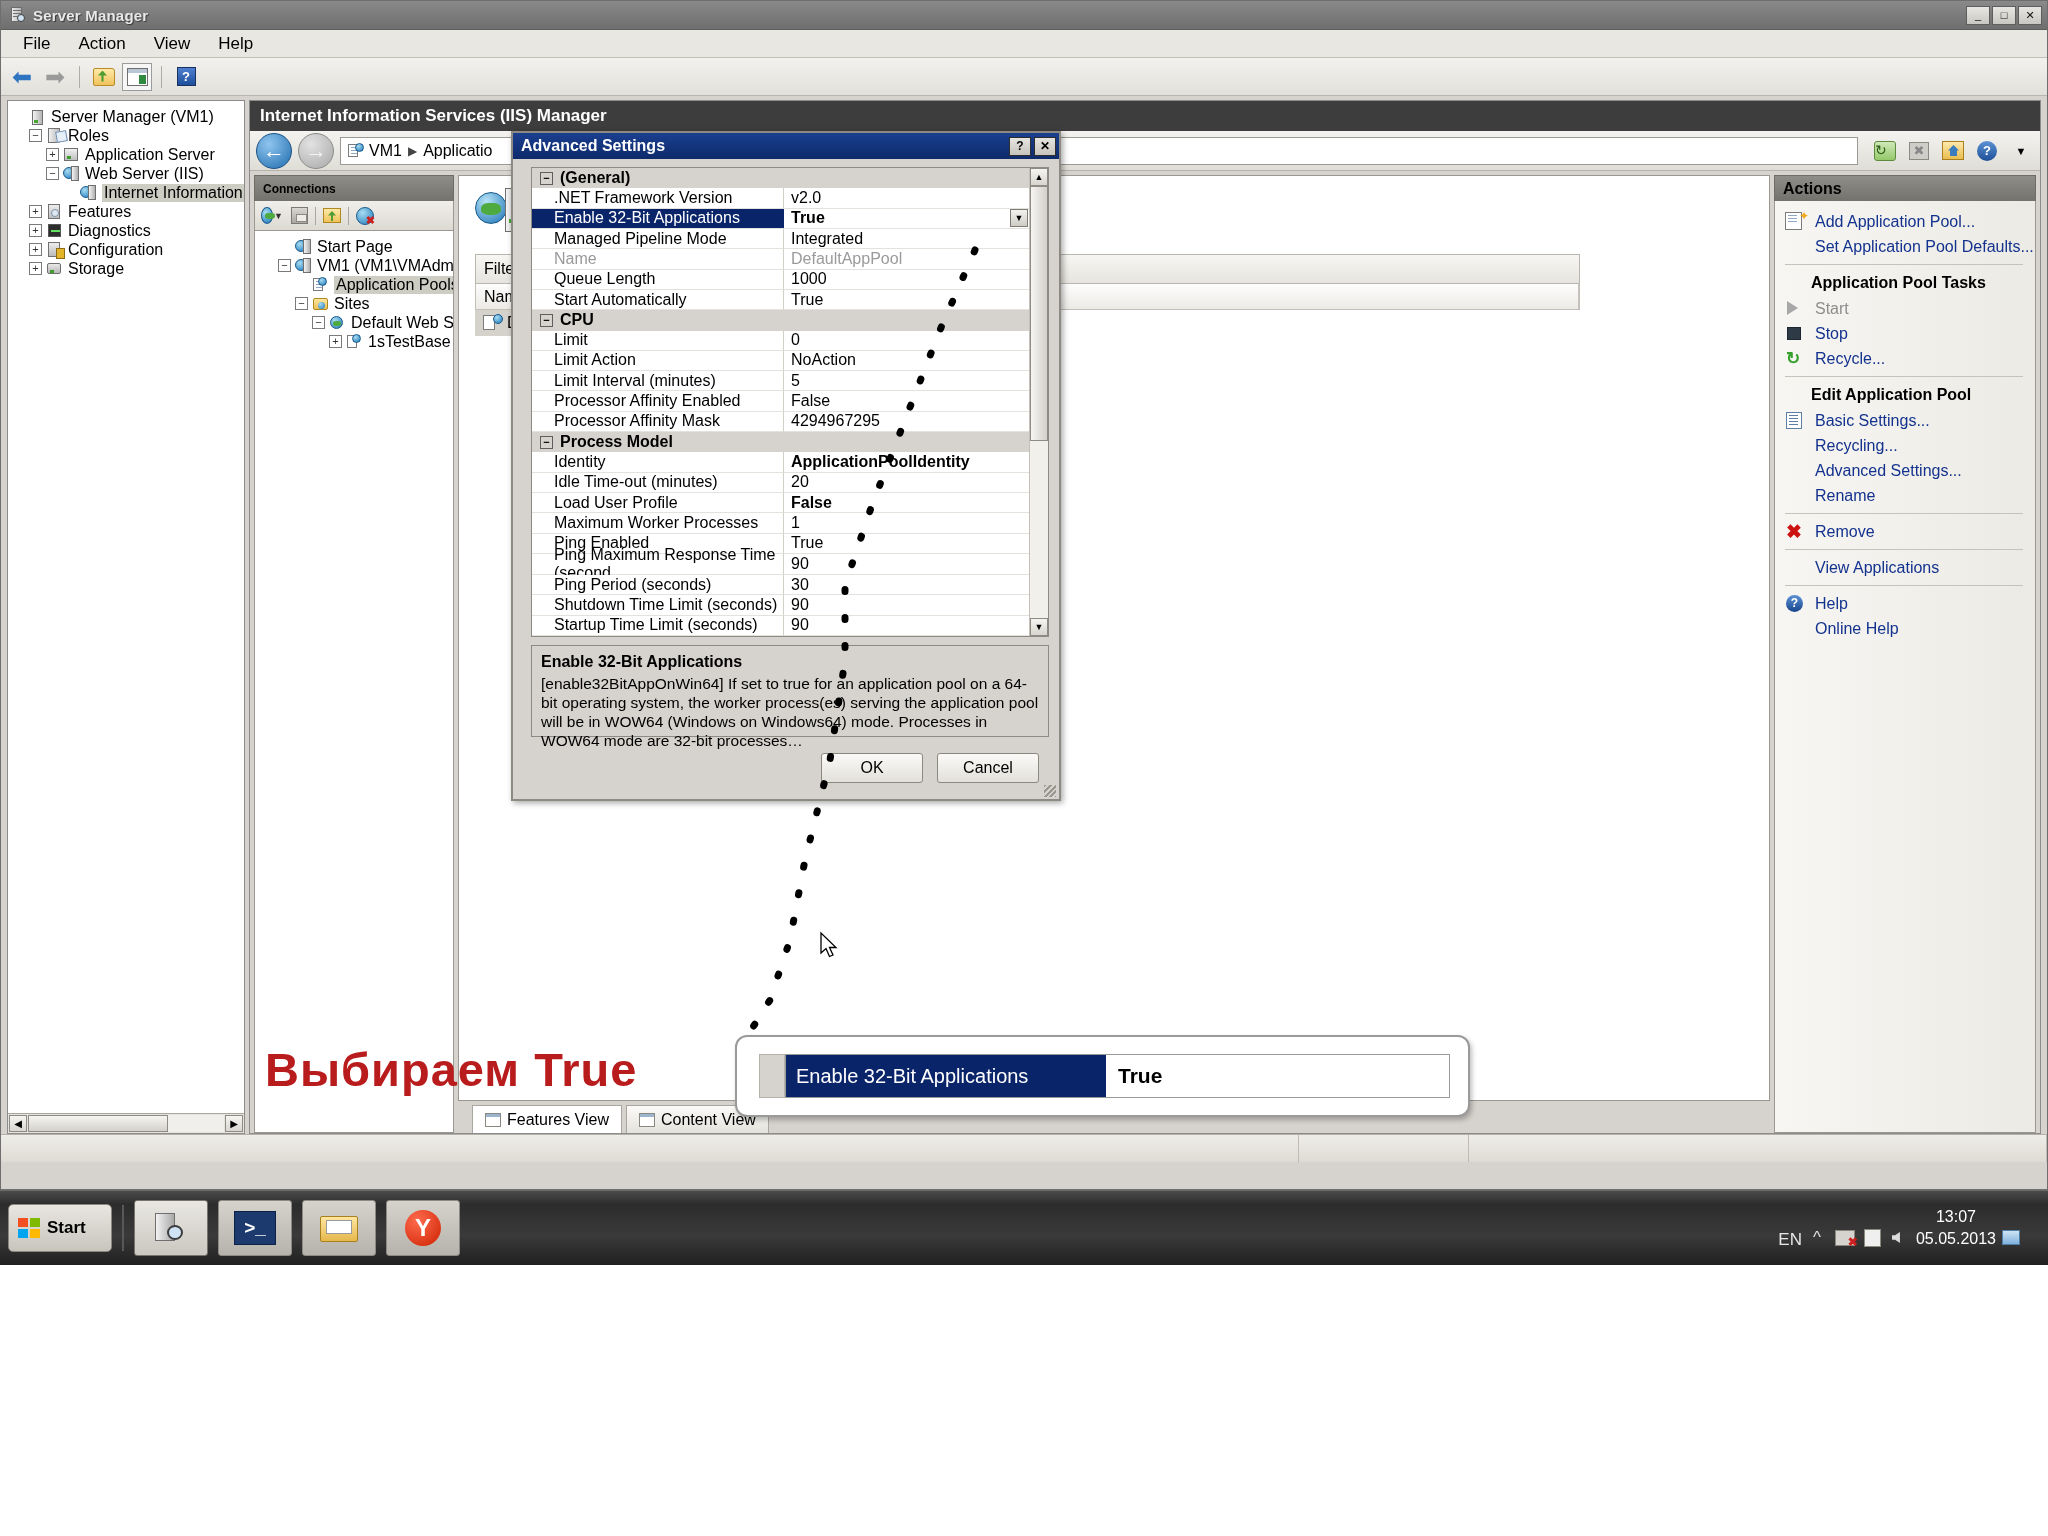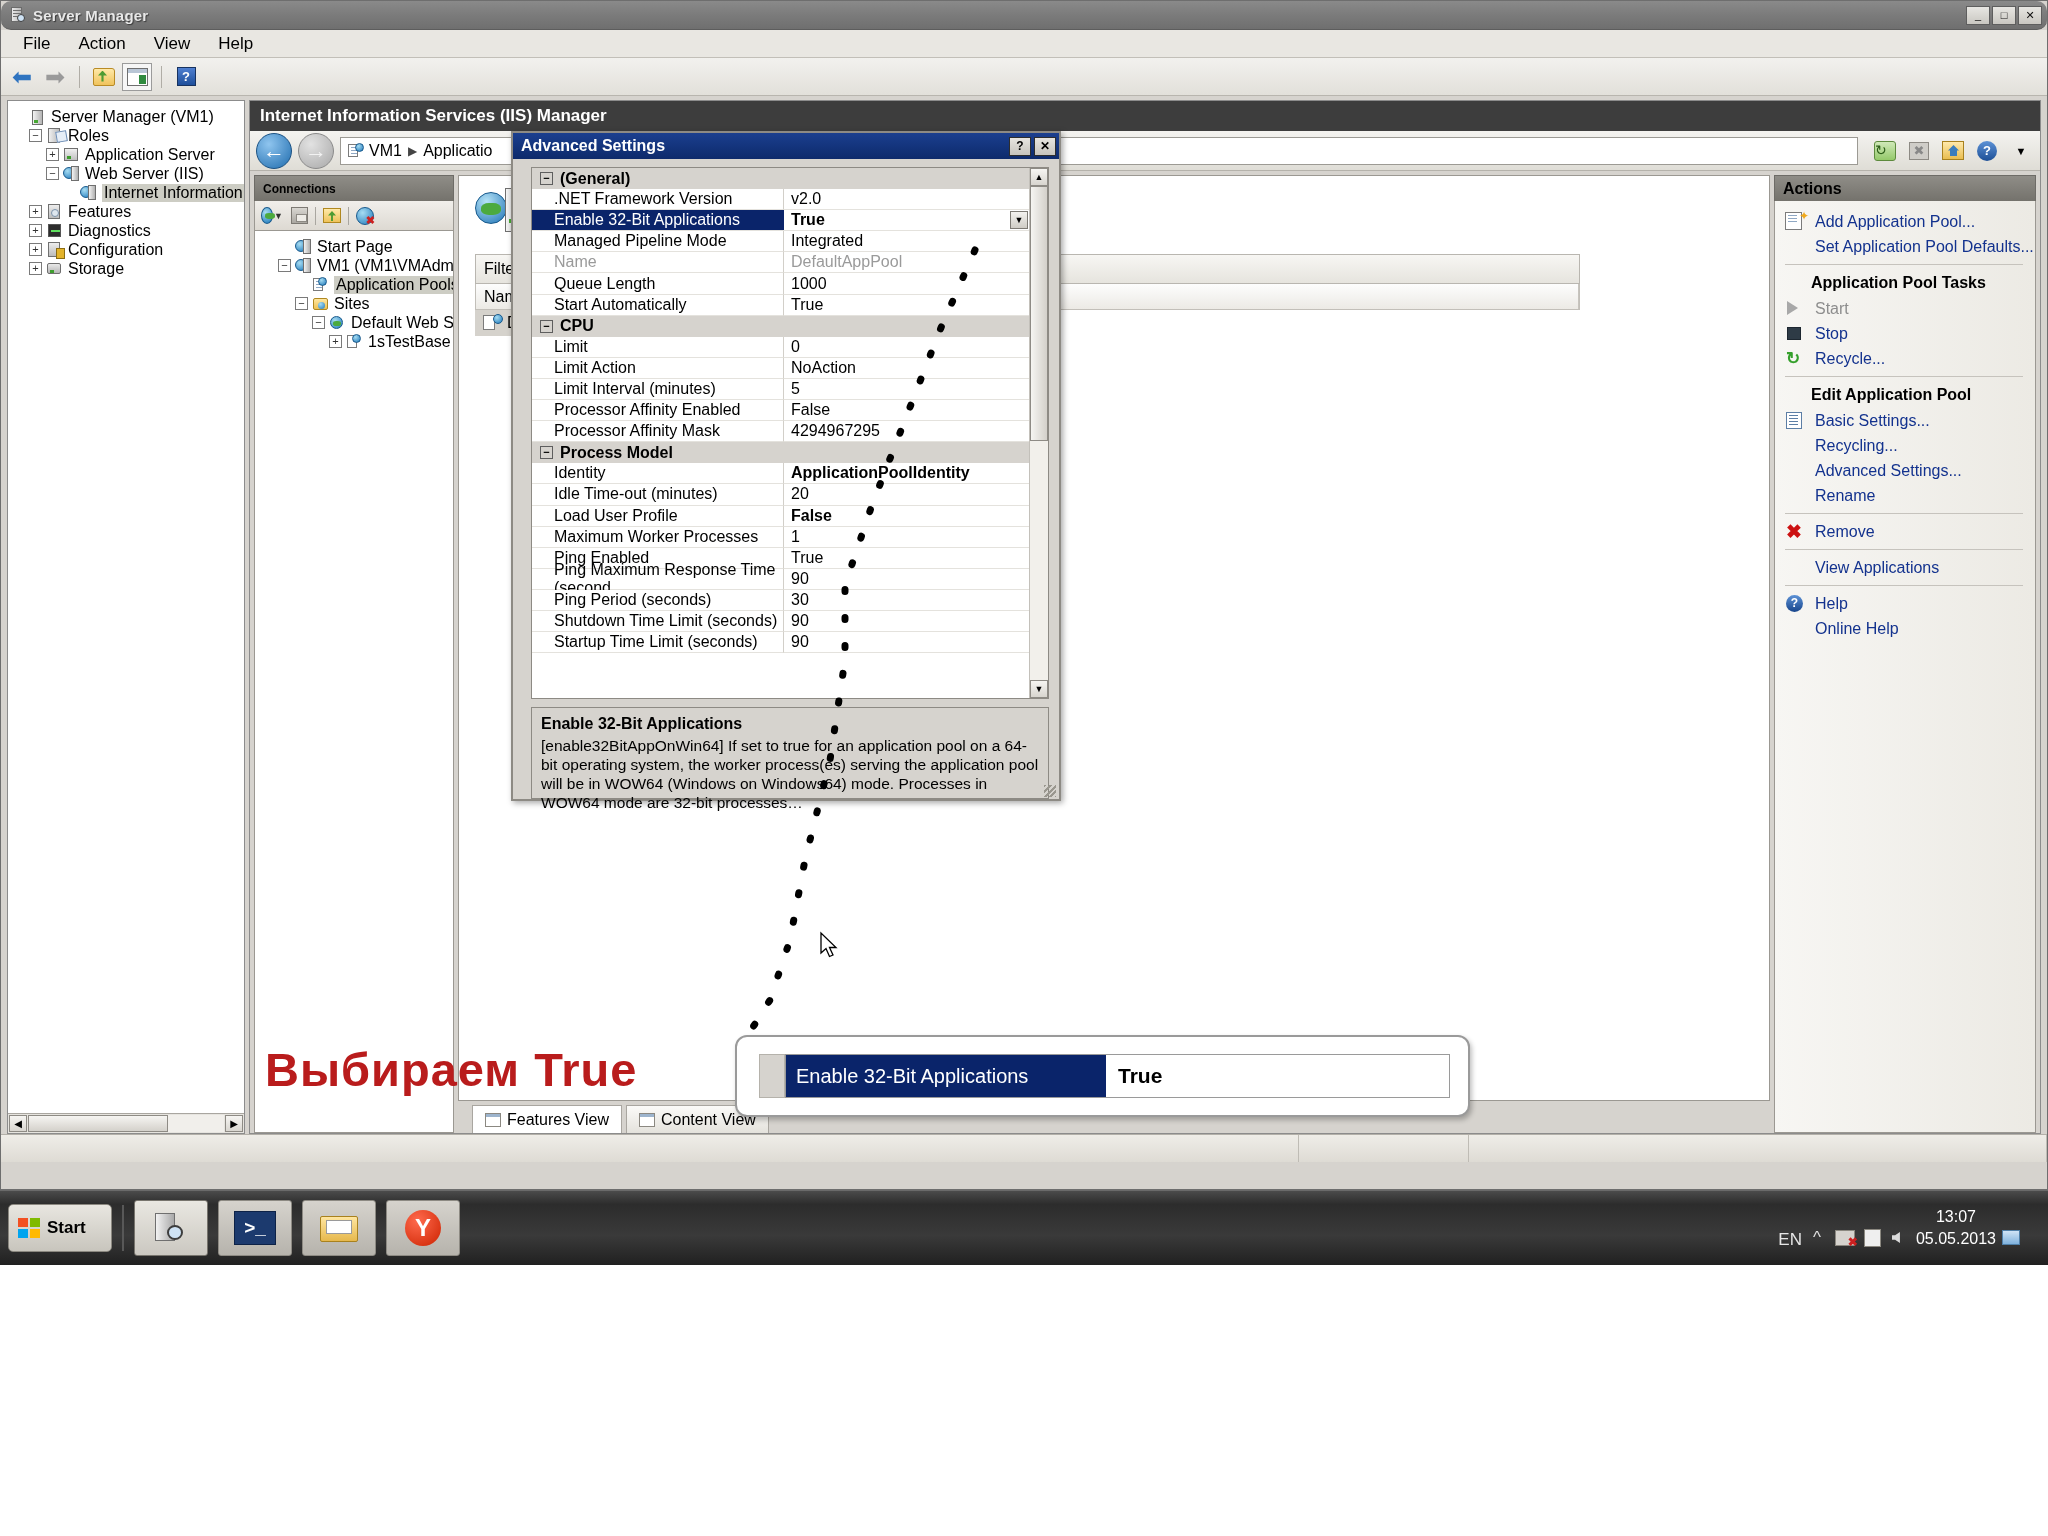--- a/index.html
+++ b/index.html
@@ -19,21 +19,20 @@
     position:absolute; left:0; top:0; width:2048px; height:1190px;
     background:#d6d3ce;
     border:1px solid #6e6e6e;
   }
 
   
   .titlebar {
     height:26px; background:linear-gradient(to bottom,#8a8a8a,#7b7b7b 50%,#6f6f6f);
     display:flex; align-items:center; padding:14px 2px;
     border-bottom:1px solid #5d5d5d;
-    border-radius:10px;
   }
   .titlebar .tb-icon { width:20px; height:18px; margin:0 4px 0 6px; position:relative; }
   .tb-icon .srv {
     position:absolute; left:2px; top:1px; width:11px; height:15px;
     background:linear-gradient(to right,#e9e9e9,#b9b9b9);
     border:1px solid #6b6b6b;
   }
   .tb-icon .srv:after{
     content:""; position:absolute; left:1px; top:2px; width:8px; height:1px;
     background:#707070; box-shadow:0 3px 0 #707070, 0 6px 0 #707070;
@@ -939,20 +938,24 @@
         </div>
         <div class="vs-btn">▼</div>
       </div>
     </div>
 
     <div class="dlg-desc">
       <div class="h">Enable 32-Bit Applications</div>
       <div>[enable32BitAppOnWin64] If set to true for an application pool on a 64-bit operating system, the worker process(es) serving the application pool will be in WOW64 (Windows on Windows64) mode. Processes in WOW64 mode are 32-bit processes…</div>
     </div>
 
+    <div class="dlg-actions">
+      <div class="dlg-push">OK</div>
+      <div class="dlg-push">Cancel</div>
+    </div>
     <div class="dlg-grip"></div>
   </div>
 
   <svg class="cursor" viewBox="0 0 22 30">
     <polygon points="2,2 2,22 7,17.5 10.5,25.5 14,24 10.5,16.5 17,16.5" fill="#ffffff" stroke="#000000" stroke-width="1.3"></polygon>
   </svg>
 </div>
 
 <div class="taskbar">
   <div class="startbtn">

